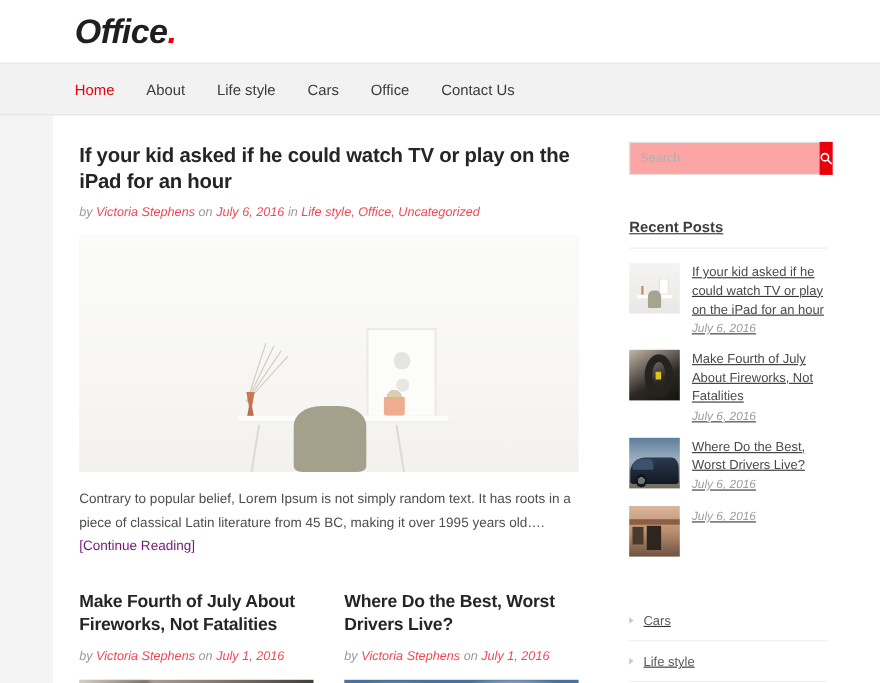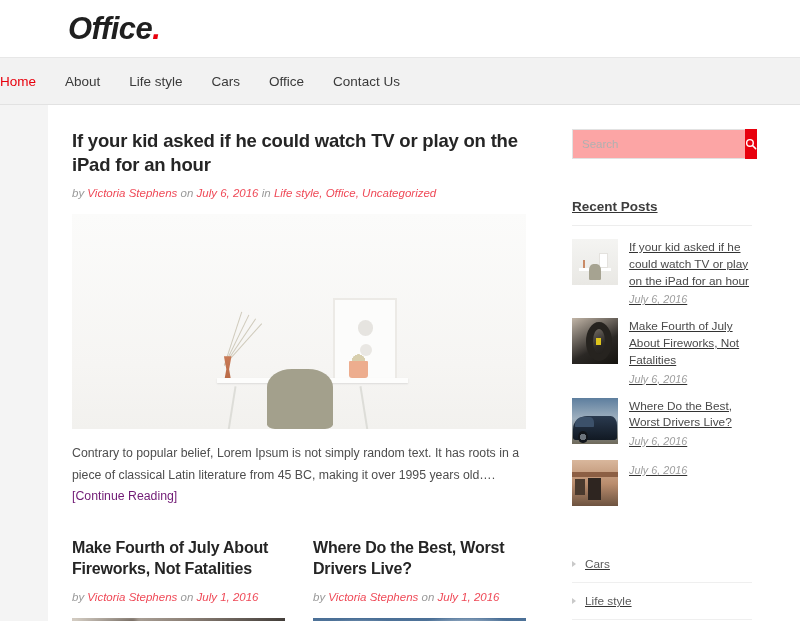--- a/index.html
+++ b/index.html
@@ -38,20 +38,21 @@
   .logo-dot { color: #e8000d; }
 
   
   .nav-bar {
     background: #f2f2f2;
     border-top: 1px solid #e7e7e7;
     border-bottom: 1px solid #e2e2e2;
     height: 48px;
     display: flex;
     align-items: center;
+    padding-left: 68px;
   }
   .nav-list { display: flex; align-items: center; list-style: none; }
   .nav-item {
     font-size: 13.5px;
     color: #3a3a3a;
     margin-right: 29px;
     cursor: pointer;
     white-space: nowrap;
   }
   .nav-item.active { color: #e8000d; }

